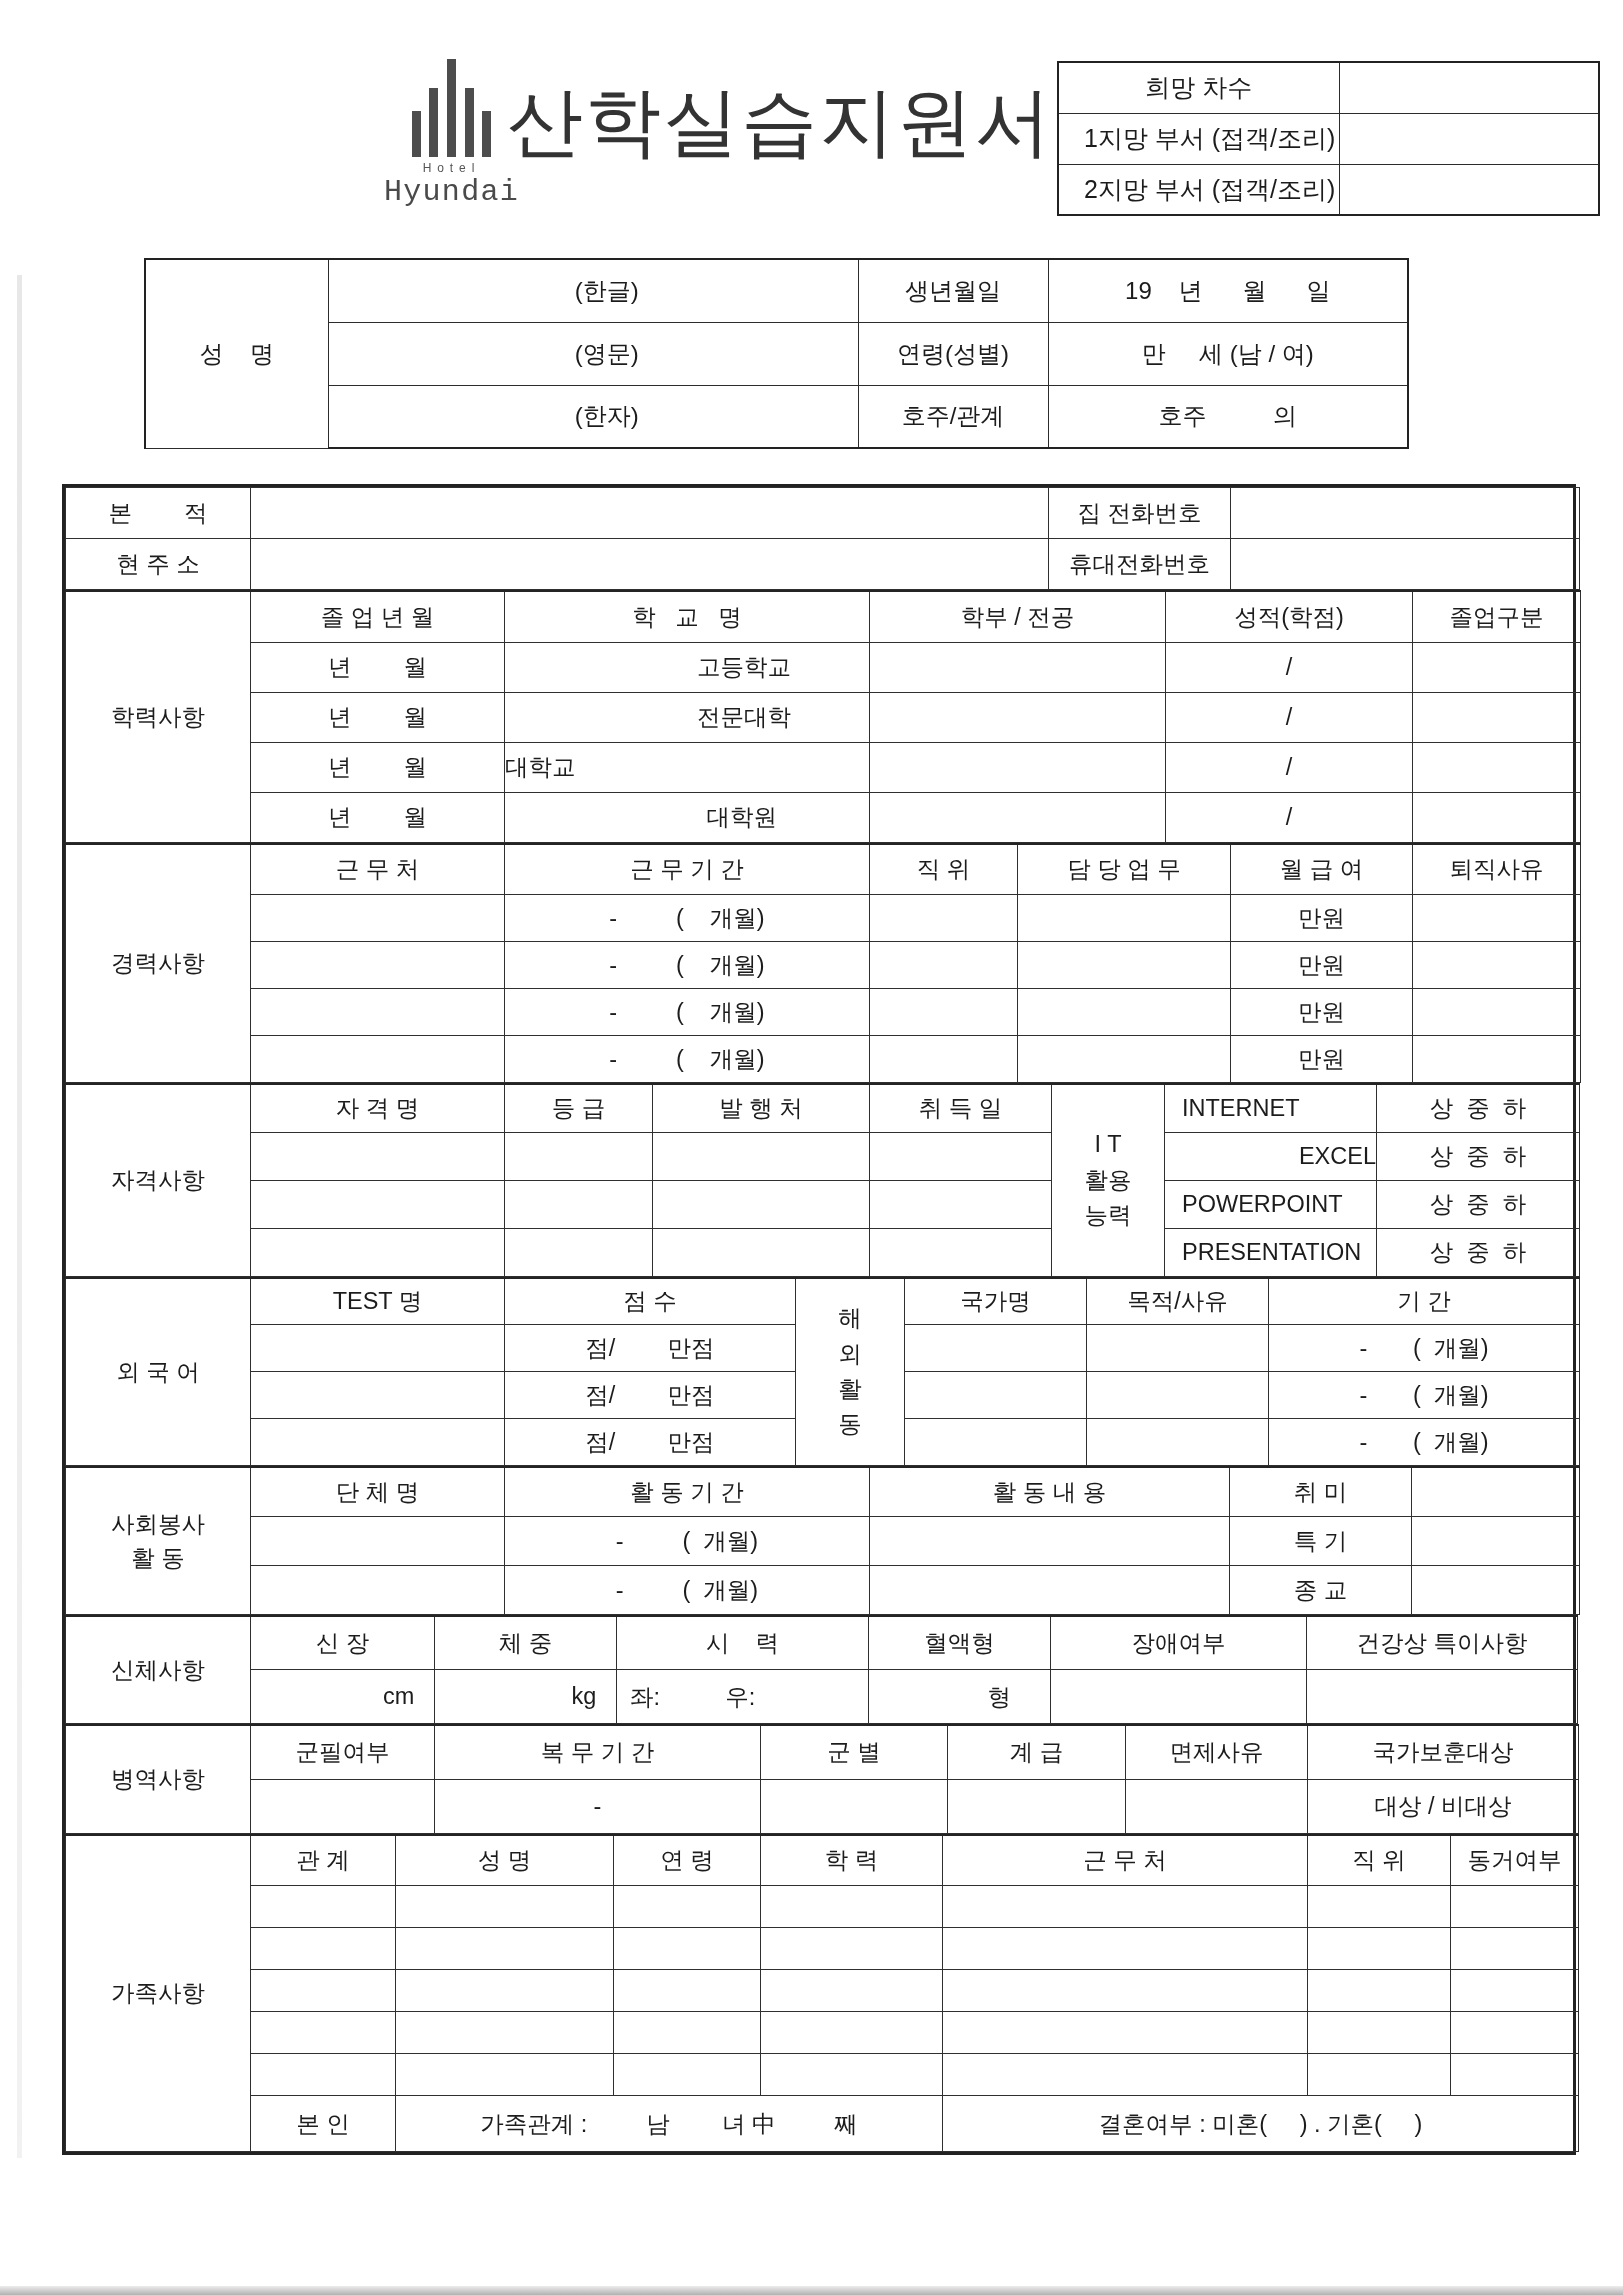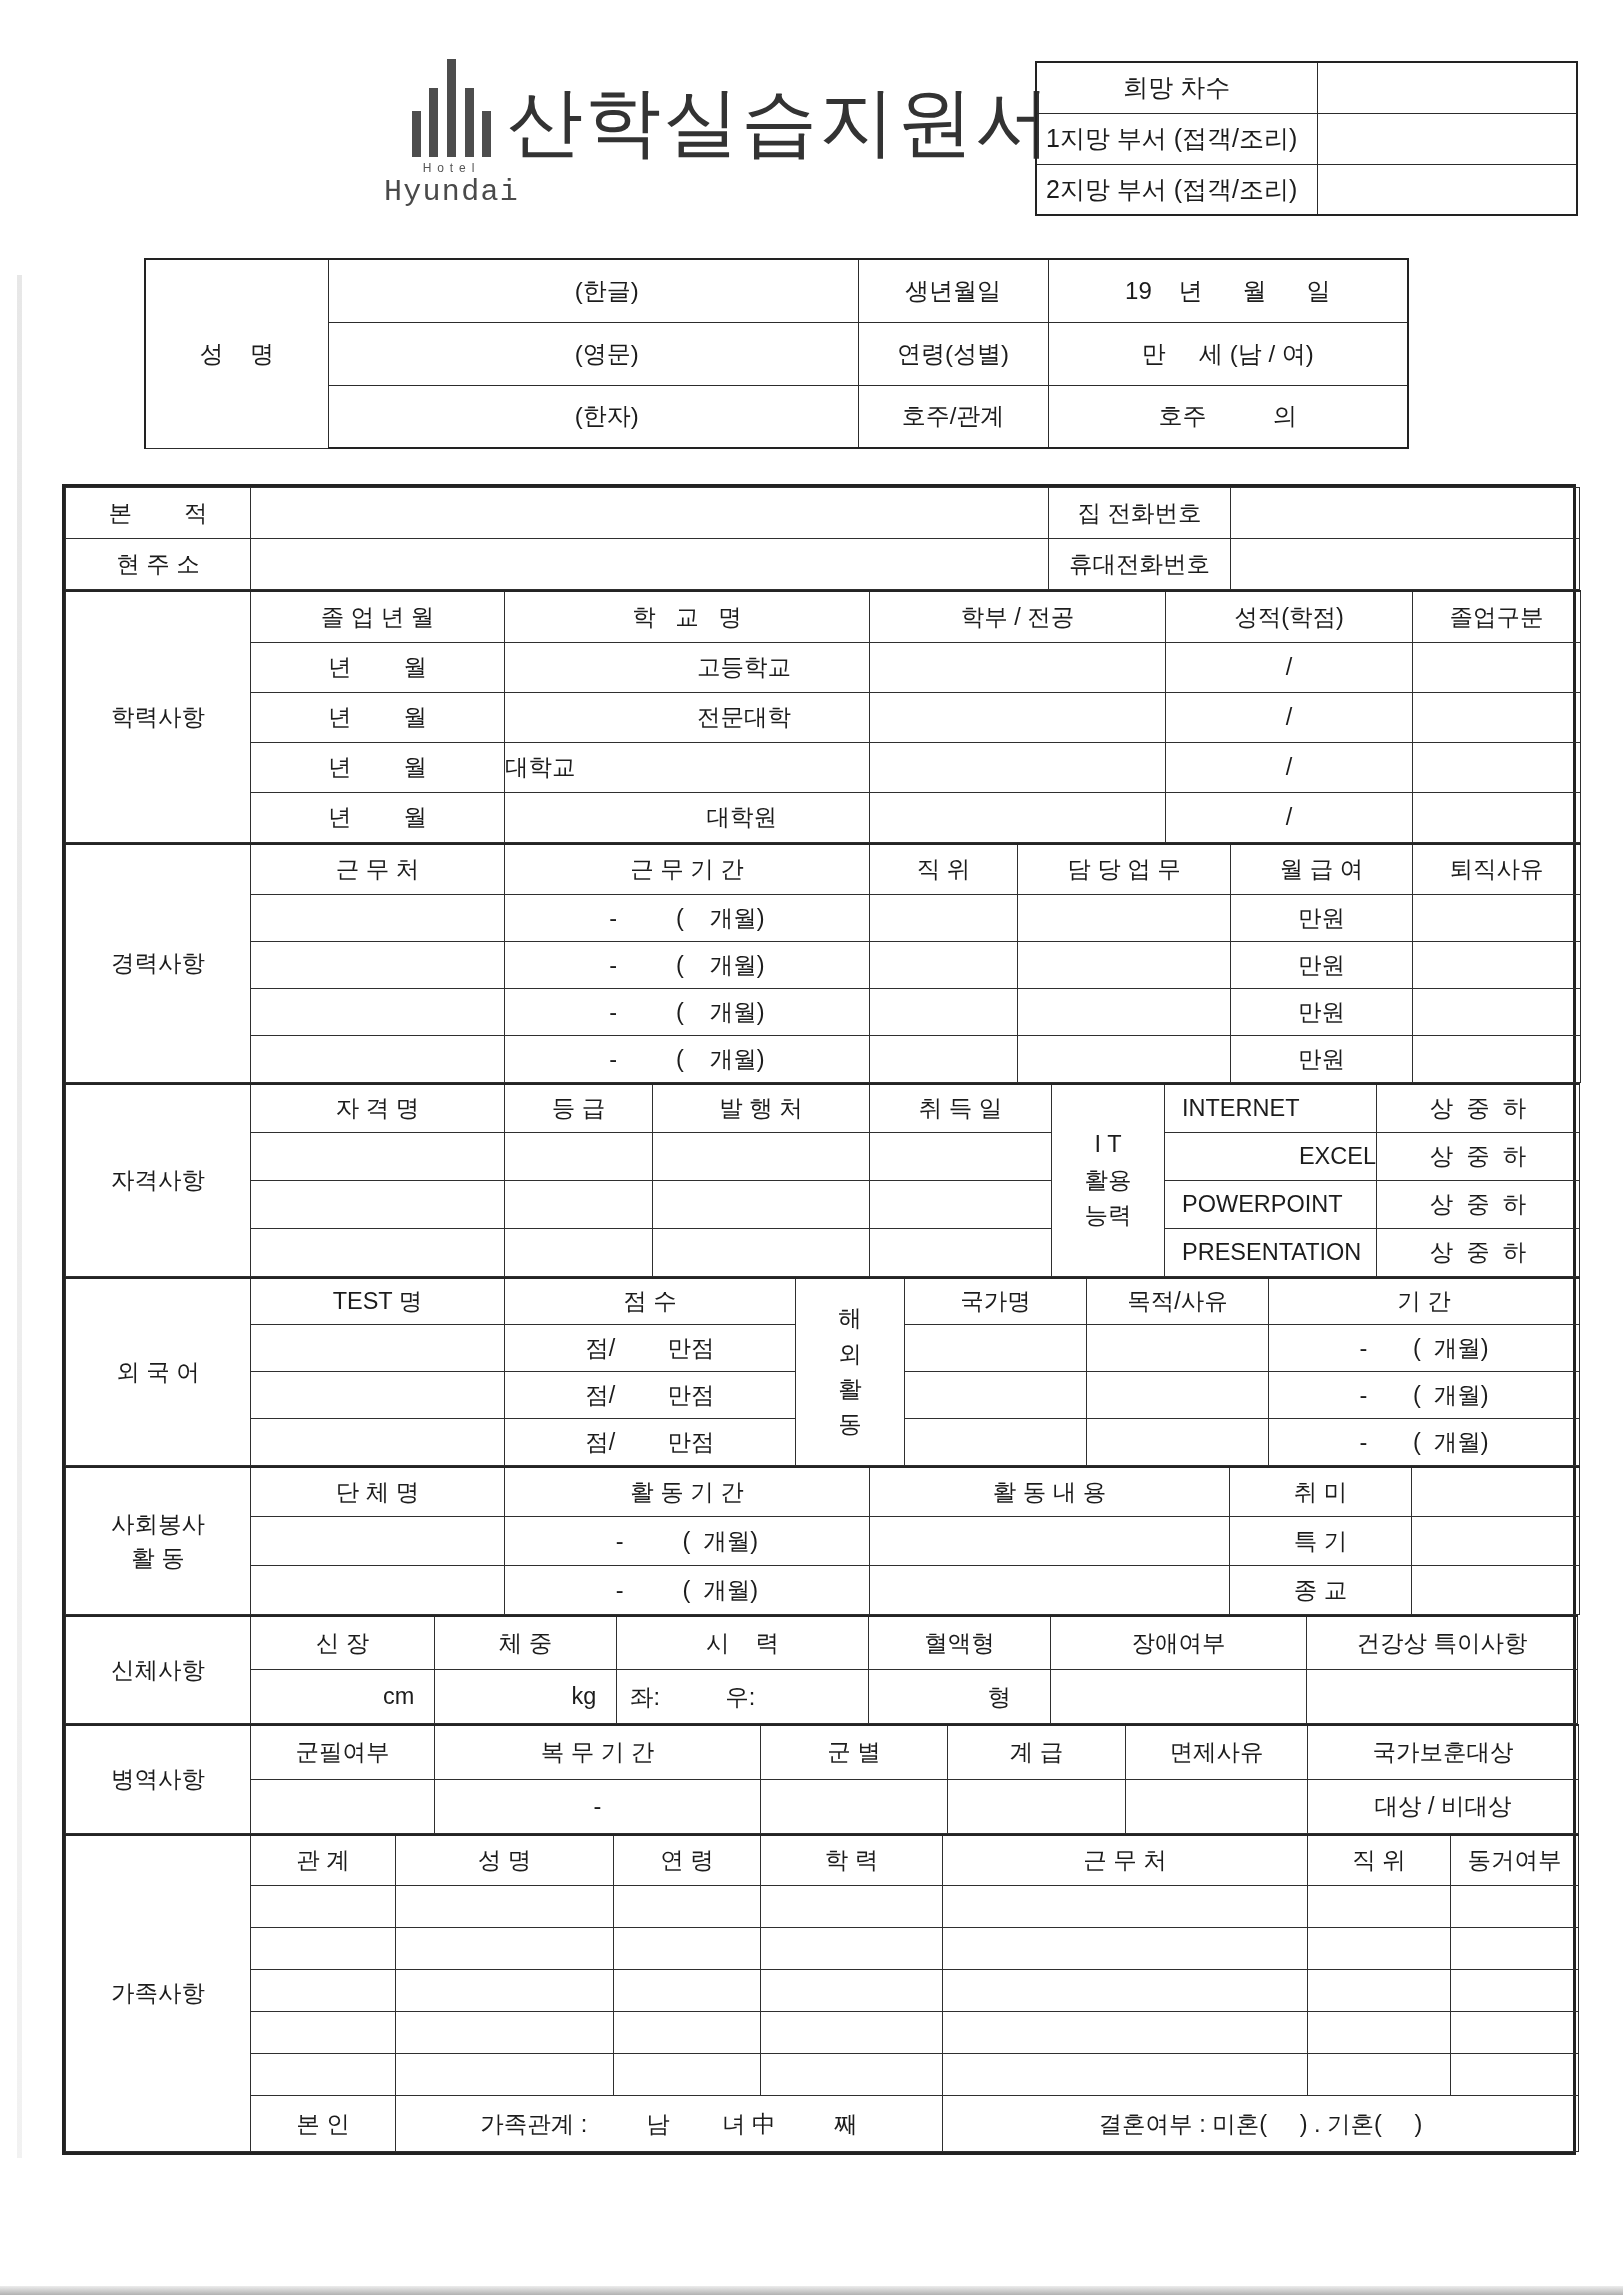--- a/index.html
+++ b/index.html
@@ -15,29 +15,29 @@
   .logo { position:absolute; left:370px; top:58px; width:163px; text-align:center; }
   .logo-bars { display:flex; align-items:flex-end; justify-content:center; gap:8.5px; height:99px; }
   .logo-bars span { display:block; width:9.2px; background:#4d4d4d; }
   .logo-hotel { font-size:12px; letter-spacing:5.9px; color:#555; margin-top:3.9px; }
   .logo-brand { font-size:30px; color:#4a4a4a; letter-spacing:1.3px;font-family:Liberation Mono, monospace; }
   .page-title {
     position:absolute; left:507px; top:72px;
     font-size:76px; font-weight:500; letter-spacing:2px; color:#333;
     white-space:nowrap;
   }
-  .wish-table { position:absolute; left:1035px; top:61px; width:542px;
+  .wish-table { position:absolute; left:1057px; top:61px; width:542px;
     border-collapse:collapse; table-layout:fixed; }
   .wish-table td { border:1.3px solid #2c2c2c; height:51px; font-size:25px; vertical-align:middle; }
   .wish-table tr:first-child td { border-top:2.6px solid #222; }
   .wish-table tr:last-child td { border-bottom:2.6px solid #222;margin-left:31px; }
   .wish-table td:first-child { border-left:2.6px solid #222; }
   .wish-table td:last-child { border-right:2.6px solid #222; }
   .wish-label-c { text-align:center; }
-  .wish-label-l { text-align:left; padding-left:9px; }
+  .wish-label-l { text-align:left; padding-left:25px; }
   
   .id-block { position:absolute; left:62px; top:258px; width:1514px; display:flex; }
   .photo-box { width:170px; border:2.6px solid #222; display:flex; flex-direction:column;
     justify-content:space-between; text-align:center; padding:17px 3.9px 14.4px 3.9px; }
   .photo-top { font-size:25px; line-height:1.5; white-space:pre-line; }
   .photo-bottom { font-size:22px; line-height:1.5; white-space:pre-line; }
   .id-gap { width:82px; }
   .name-table { width:1262px; border-collapse:collapse; table-layout:fixed; }
   .name-table td { border:1.3px solid #2c2c2c; height:63px; font-size:24px; vertical-align:middle; text-align:center; }
   .name-table tr:first-child td { border-top:2.6px solid #222; }

